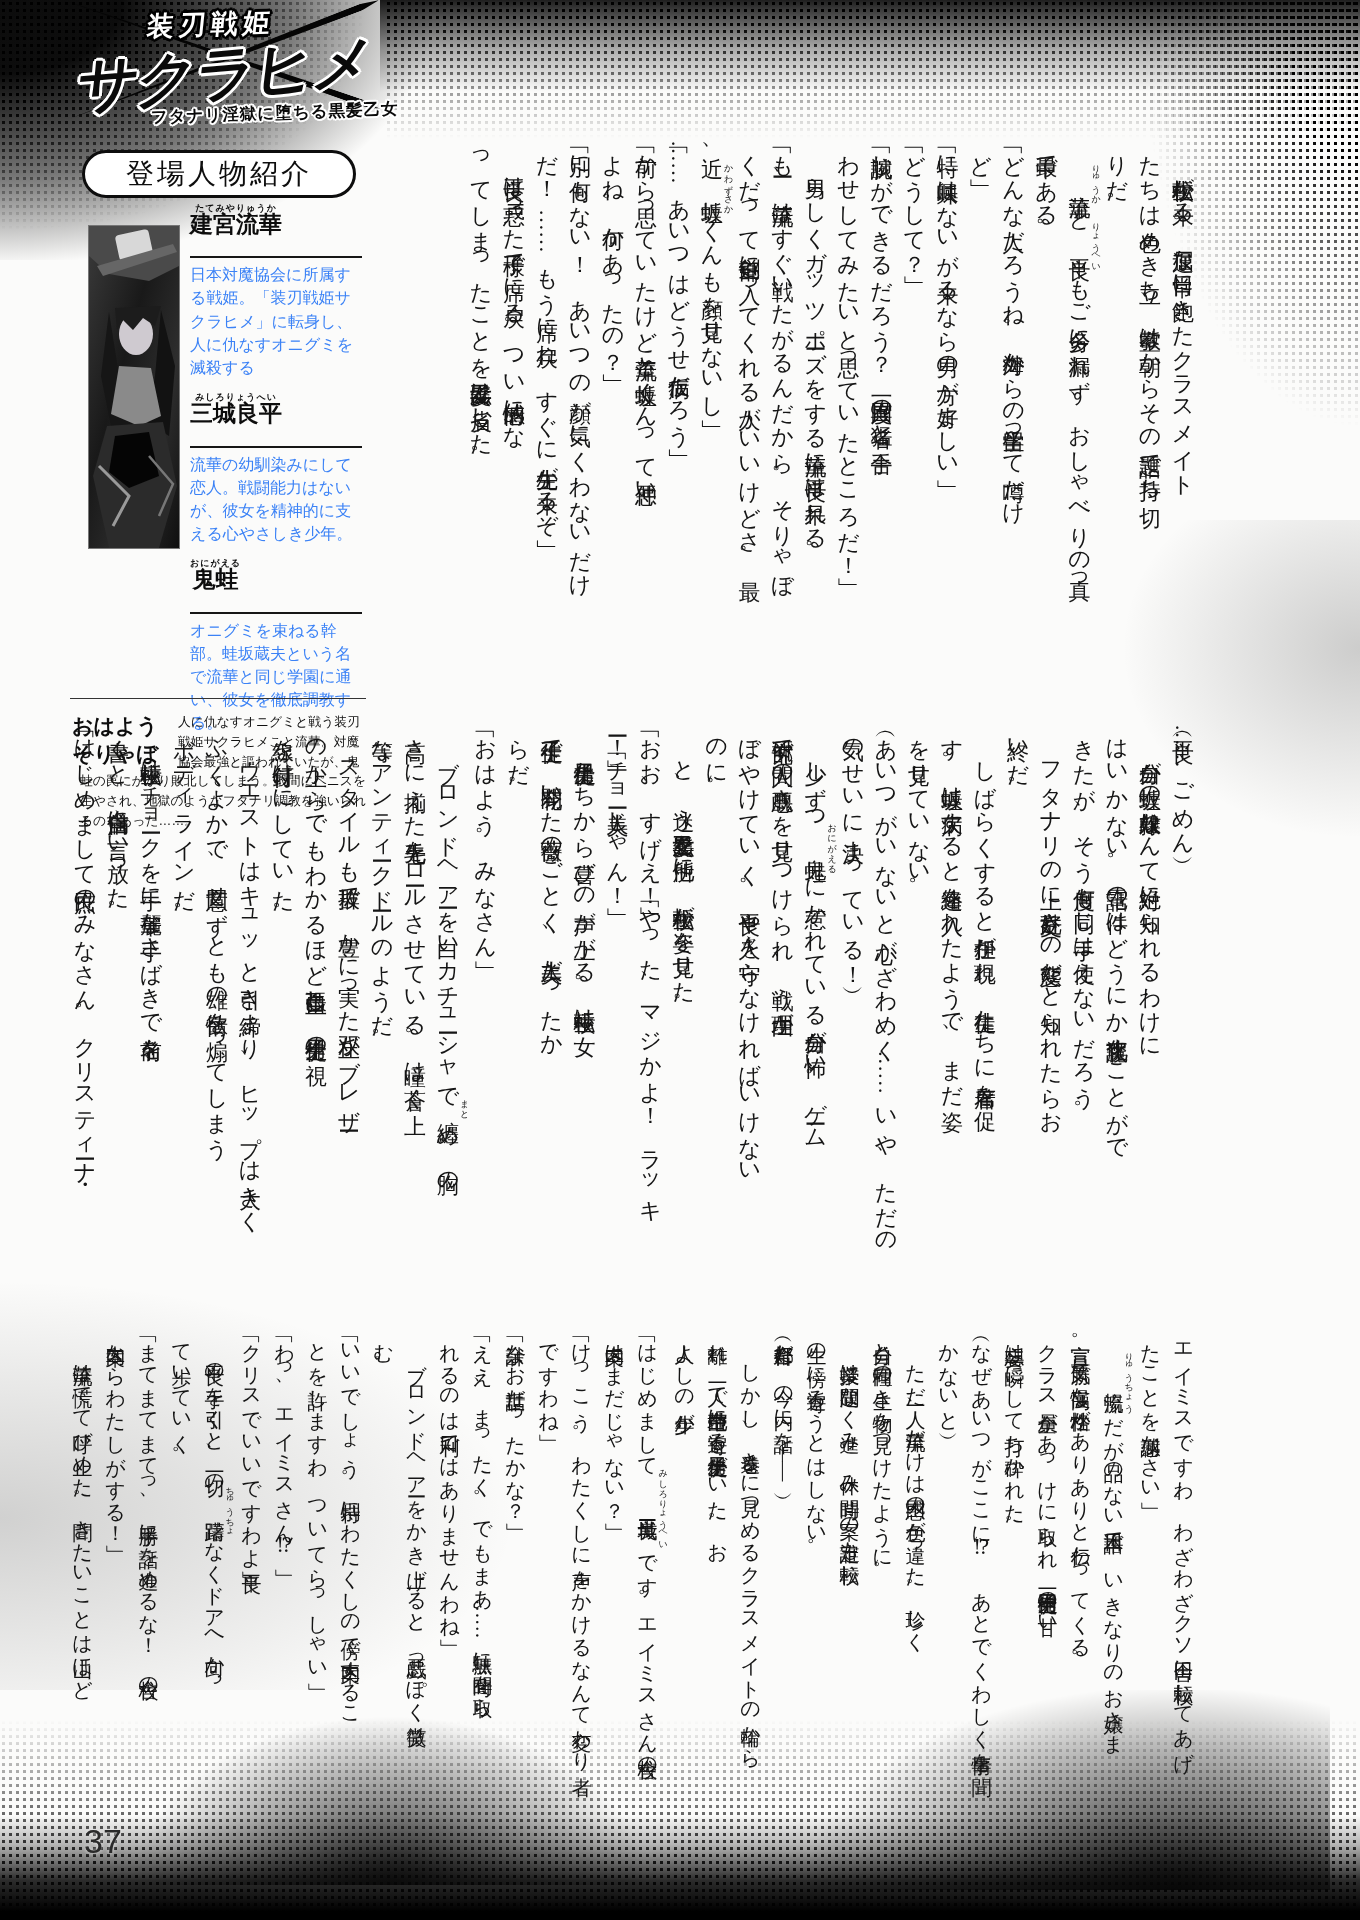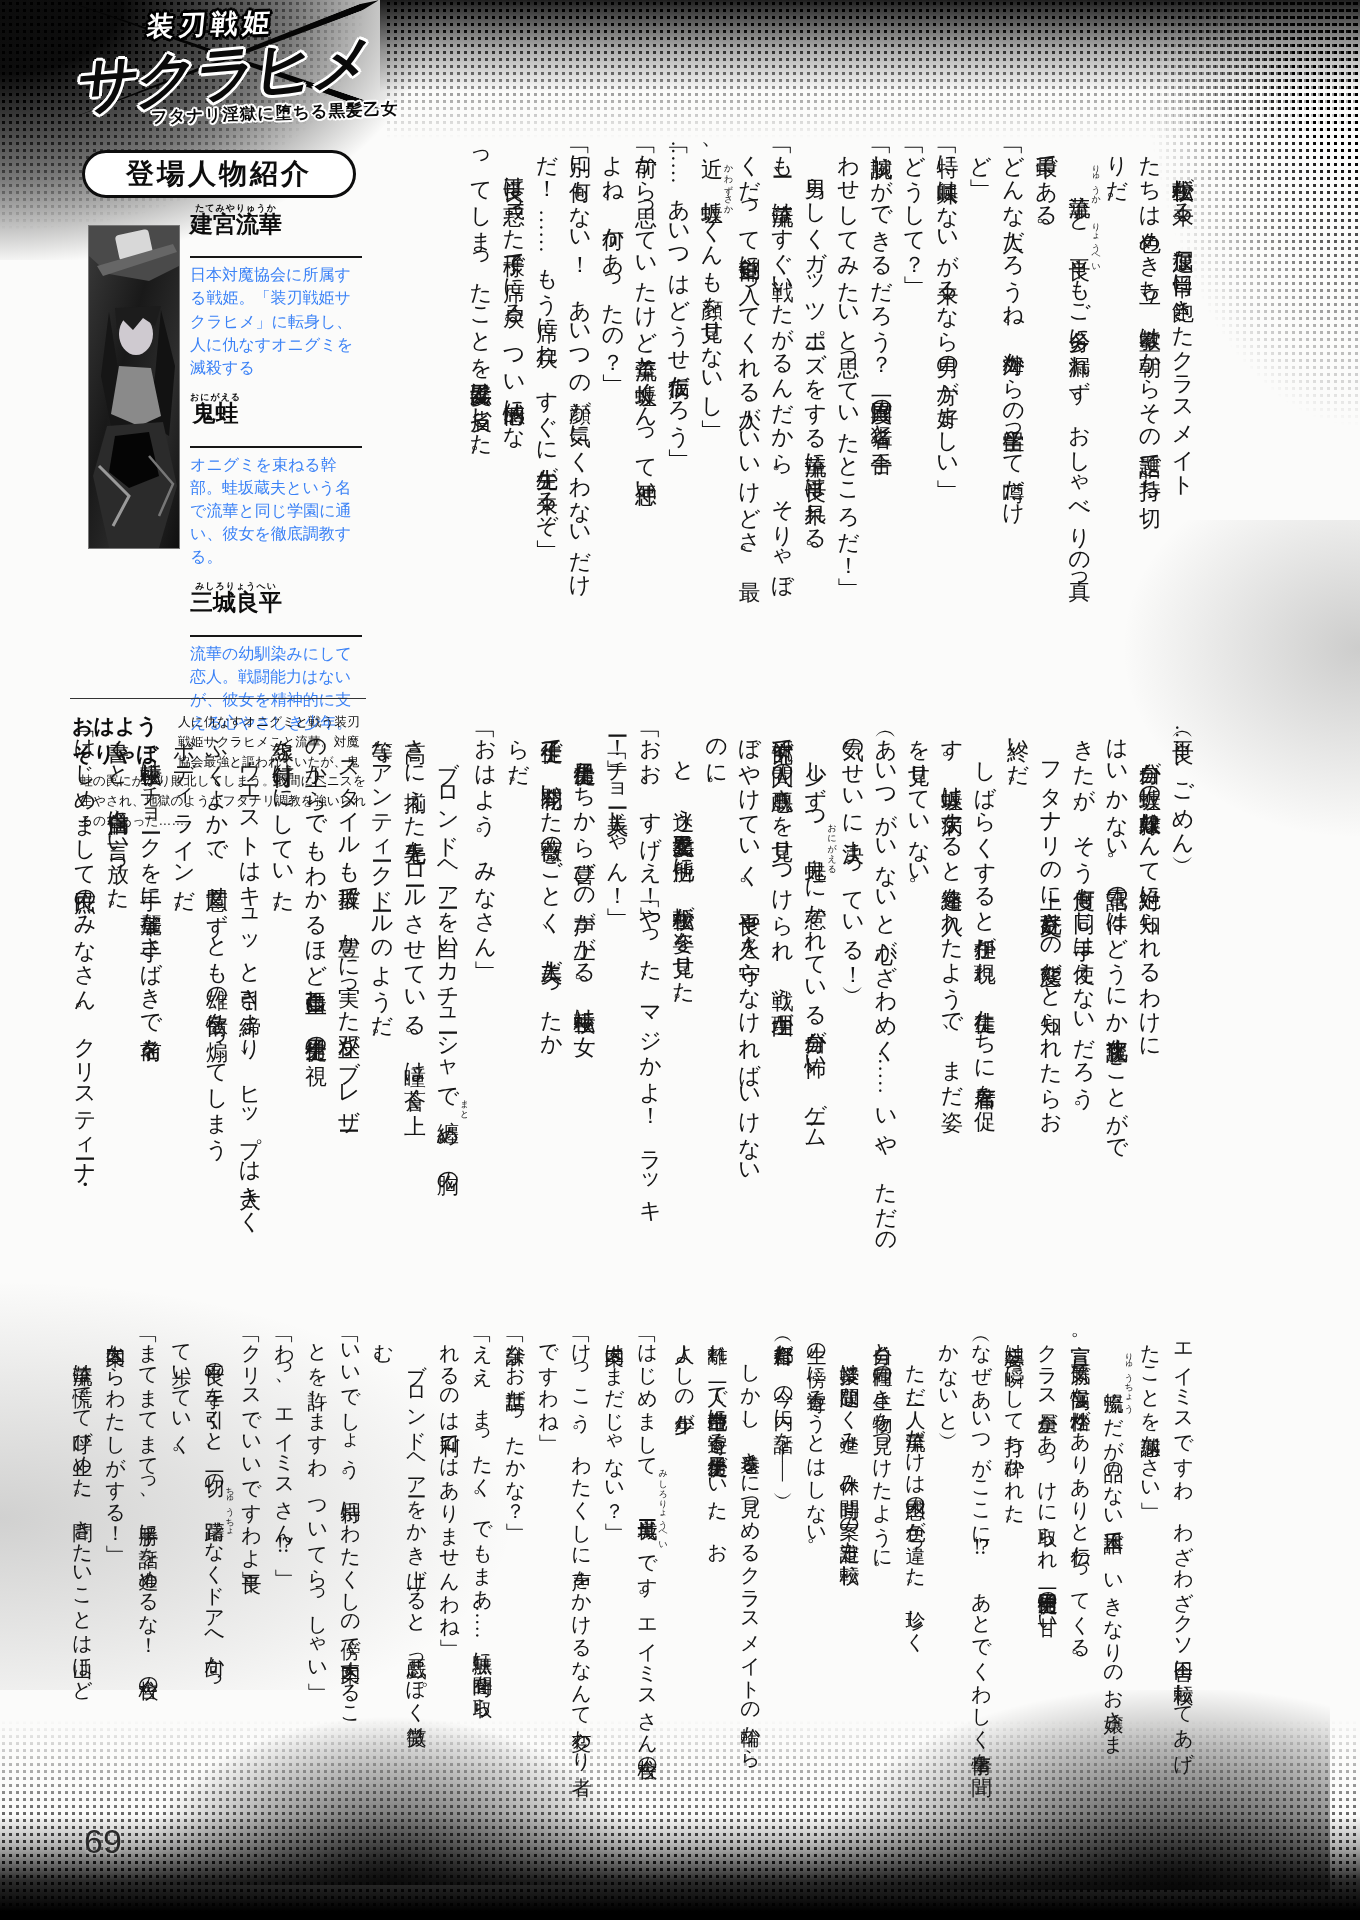--- a/index.html
+++ b/index.html
@@ -52,21 +52,21 @@
       text-shadow:2px 2px 0 #fff,-2px -2px 0 #fff,2px -2px 0 #fff,-2px 2px 0 #fff,0 3px 0 #fff,3px 0 0 #fff,-3px 0 0 #fff,0 -3px 0 #fff;}
   .logo-subtitle{position:absolute;right:0;top:100px;
       font-size:16.5px;font-weight:800;letter-spacing:1px;color:#0a0a0a;
       text-shadow:1.5px 1.5px 0 #fff,-1.5px -1.5px 0 #fff,1.5px -1.5px 0 #fff,-1.5px 1.5px 0 #fff,0 2px 0 #fff,2px 0 0 #fff,-2px 0 0 #fff,0 -2px 0 #fff;}
 
   
   .charbox{position:absolute;left:70px;top:145px;width:296px;height:540px;z-index:2;
            font-family:"Liberation Sans","DejaVu Sans",sans-serif;}
   .charbox-title{position:absolute;left:12px;top:5px;width:268px;height:42px;background:#fff;
       border:3.5px solid #0d0d0d;border-radius:24px;display:flex;align-items:center;justify-content:center;
-      font-size:28px;font-weight:700;letter-spacing:3px;color:#0d0d0d;}
+      font-size:28px;font-weight:400;letter-spacing:3px;color:#0d0d0d;}
   .portrait{position:absolute;left:18px;top:80px;width:90px;height:322px;border:1px solid #777;overflow:hidden;background:#222;}
   .entries{position:absolute;left:120px;top:58px;width:172px;}
   .entry{margin-bottom:13px;}
   .entry .name{font-size:23px;font-weight:900;color:#0d0d0d;line-height:1.1;
       border-bottom:2.5px solid #161616;padding-bottom:19px;margin-bottom:5px;}
   .entry .name rt{font-size:9px;font-weight:700;letter-spacing:1px;}
   .entry .desc{font-size:16px;line-height:1.45;color:#3b82f6;font-weight:500;}
   .synopsis-divider{position:absolute;left:70px;top:698px;width:296px;border-top:1.5px solid #333;z-index:2;}
   .synopsis{position:absolute;left:72px;top:712px;width:296px;z-index:2;
       font-family:"Liberation Sans","DejaVu Sans",sans-serif;}
@@ -141,26 +141,26 @@
         <polyline points="60,230 84,258 70,290" stroke="#777" stroke-width="2.5" fill="none"></polyline>
       </svg>
     </div>
 
     <div class="entries">
       <div class="entry">
         <div class="name"><ruby>建宮流華<rt>たてみやりゅうか</rt></ruby></div>
         <div class="desc">日本対魔協会に所属する戦姫。「装刃戦姫サクラヒメ」に転身し、人に仇なすオニグミを滅殺する</div>
       </div>
       <div class="entry">
+        <div class="name"><ruby>三城良平<rt>みしろりょうへい</rt></ruby></div>
+        <div class="desc">流華の幼馴染みにして恋人。戦闘能力はないが、彼女を精神的に支える心やさしき少年。</div>
+      </div>
+      <div class="entry">
         <div class="name"><ruby>鬼蛙<rt>おにがえる</rt></ruby></div>
         <div class="desc">オニグミを束ねる幹部。蛙坂蔵夫という名で流華と同じ学園に通い、彼女を徹底調教する。</div>
-      </div>
-      <div class="entry">
-        <div class="name"><ruby>三城良平<rt>みしろりょうへい</rt></ruby></div>
-        <div class="desc">流華の幼馴染みにして恋人。戦闘能力はないが、彼女を精神的に支える心やさしき少年。</div>
       </div>
     </div>
   </div>
 
   <div class="synopsis-divider"></div>
 
   <div class="synopsis">
     <div class="syn-label">
       <span>おはよう</span><br>
       <span>そりゃぼ</span>
@@ -258,15 +258,15 @@
       <p>とを許しますわ。ついてらっしゃい」</p>
       <p>「わっ、エイミスさん⁉」</p>
       <p>「クリスでいいですわよ良平」</p>
       <p>　良平の手を引くと、一切の<ruby>躊躇<rt>ちゅうちょ</rt></ruby>なくドアへ向かっ</p>
       <p>て歩いていく。</p>
       <p>「まてまてまてっ、勝手に話を進めるな！　校舎の</p>
       <p>案内ならわたしがする！」</p>
       <p>　流華は慌てて呼び止めた。聞きたいことは山ほど</p>
     </div>
 
-  <div class="pageno">69</div>
+  <div class="pageno">37</div>
 
 </div>
 
 </body></html>

